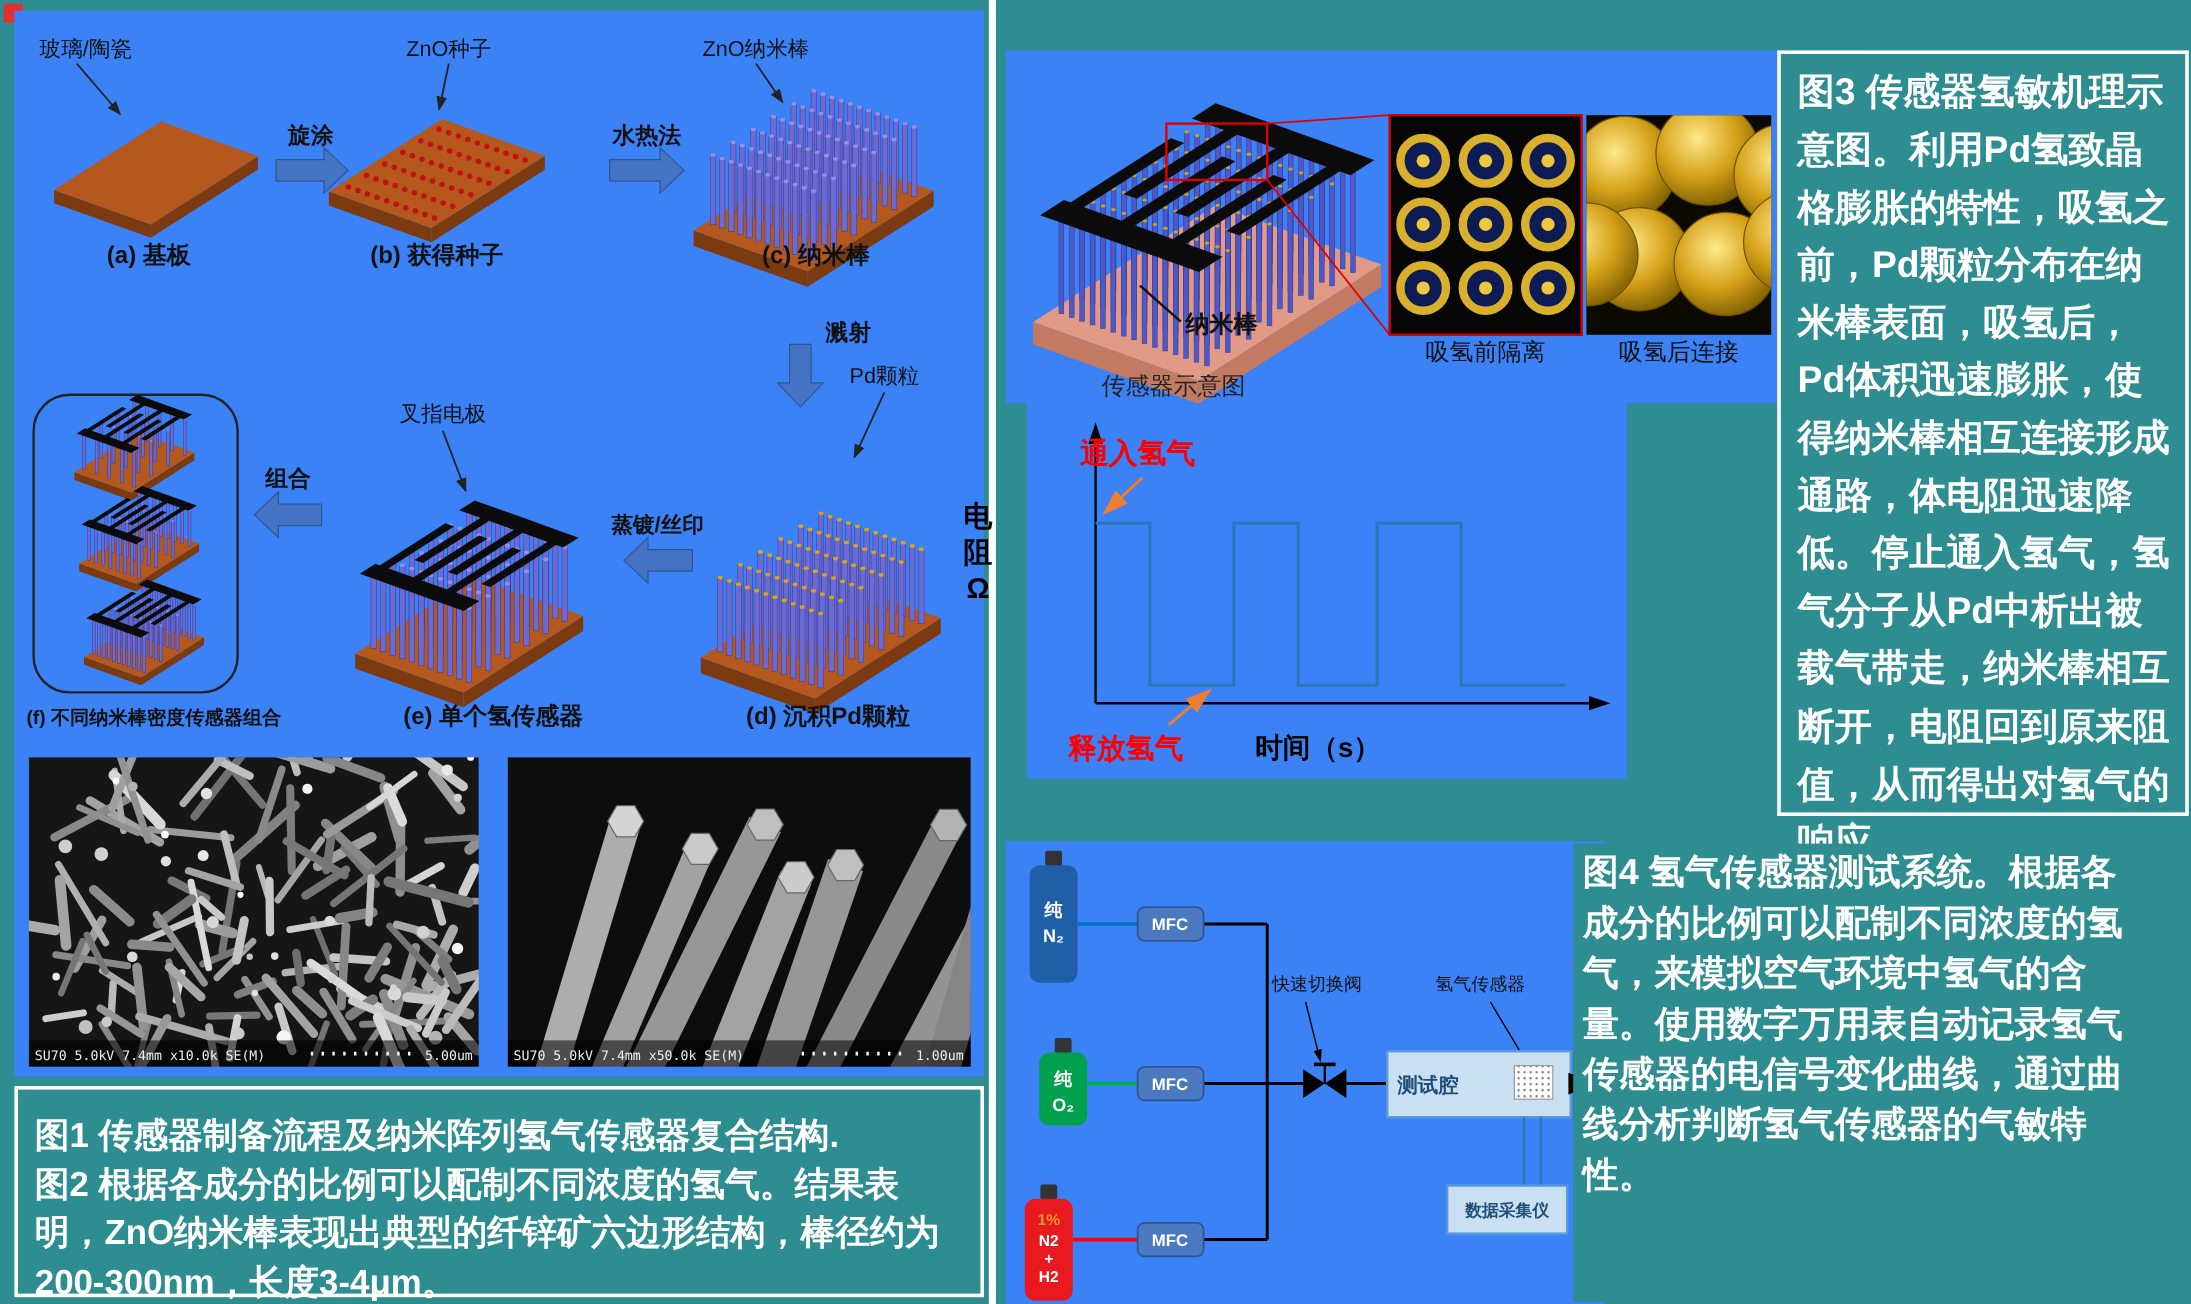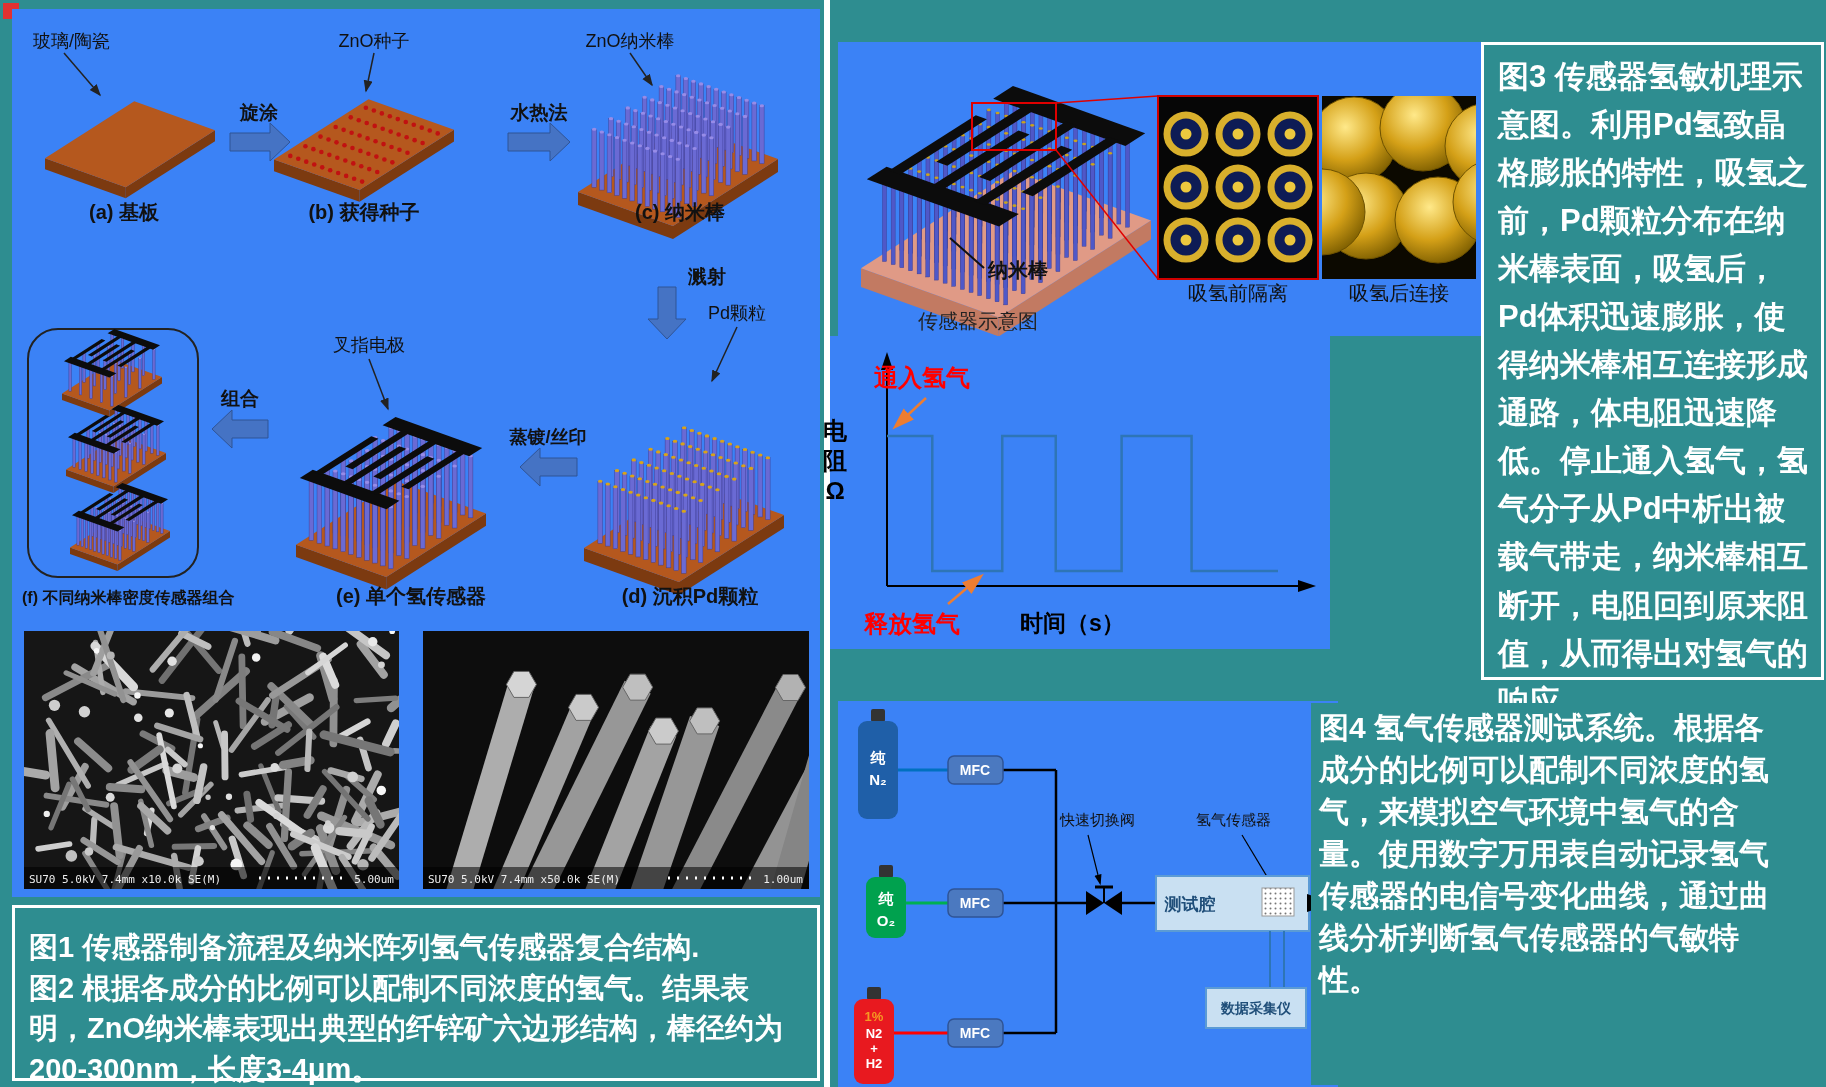--- a/index.html
+++ b/index.html
@@ -21,24 +21,24 @@
   .panel-left{left:12px;top:9px;width:808px;height:888px}
   #flow-svg{position:absolute;left:0;top:0}
   #sem-left{position:absolute;left:12px;top:622px}
   #sem-right{position:absolute;left:411px;top:622px}
 
   .caption12{left:12px;top:905px;width:808px;height:176px;padding:19px 14px;font-size:29px;line-height:1.4}
   .fig3-box{left:1481px;top:42px;width:343px;height:638px;padding:8px 12px 20px 14px;font-size:31px;line-height:1.55;text-align:left}
   .fig4-box{left:1311px;top:703px;width:478px;height:382px;padding:4px 8px;font-size:30px;line-height:1.4}
 
   .panel-sensor{left:838px;top:42px;width:710px;height:294px}
-  .panel-graph{left:830px;top:336px;width:500px;height:313px}
+  .panel-graph{left:856px;top:336px;width:500px;height:313px}
   .panel-test{left:838px;top:701px;width:500px;height:386px}
 
-  .graph-ylabel{left:820px;top:416px;width:30px;font-size:24px;font-weight:bold;color:#000;line-height:1.25;word-break:break-all;text-align:center}
+  .graph-ylabel{left:800px;top:416px;width:30px;font-size:24px;font-weight:bold;color:#000;line-height:1.25;word-break:break-all;text-align:center}
 
   svg text{font-family:"Liberation Sans","DejaVu Sans",sans-serif}
   .sem-meta{font-family:"DejaVu Sans Mono","Liberation Mono",monospace}
 </style>
 </head>
 <body>
 
 <div>
 
   <div class="abs corner-marker"></div>

